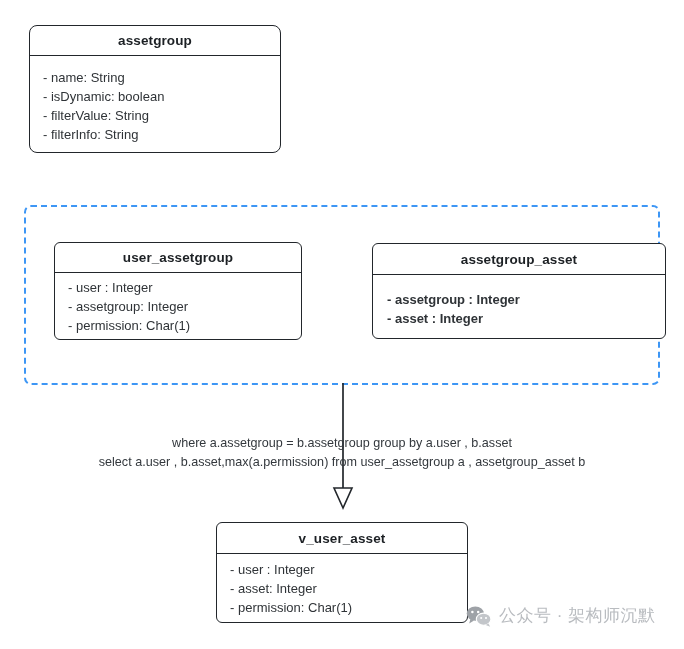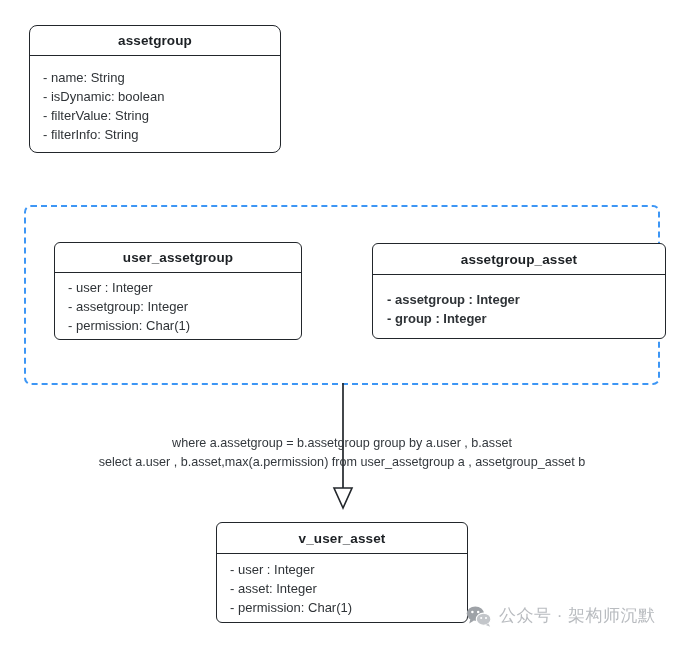--- a/index.html
+++ b/index.html
@@ -175,21 +175,21 @@
       <div class="uml-attr">- user : Integer</div>
       <div class="uml-attr">- assetgroup: Integer</div>
       <div class="uml-attr">- permission: Char(1)</div>
     </div>
   </div>
 
   <div class="uml-box" id="box-assetgroup-asset">
     <div class="uml-title">assetgroup_asset</div>
     <div class="uml-attrs">
       <div class="uml-attr">- assetgroup : Integer</div>
-      <div class="uml-attr">- group : Integer</div>
+      <div class="uml-attr">- asset : Integer</div>
     </div>
   </div>
 
   <svg id="connector" viewBox="0 0 52 142" width="52" height="142">
     <line x1="25" y1="0" x2="25" y2="107" stroke="#22262b" stroke-width="1.7"></line>
     <polygon points="25,125 16,105 34,105" fill="#ffffff" stroke="#22262b" stroke-width="1.6"></polygon>
   </svg>
 
   <div id="sql-annotation">
     <span class="sql-line">where a.assetgroup = b.assetgroup group by a.user , b.asset</span>

